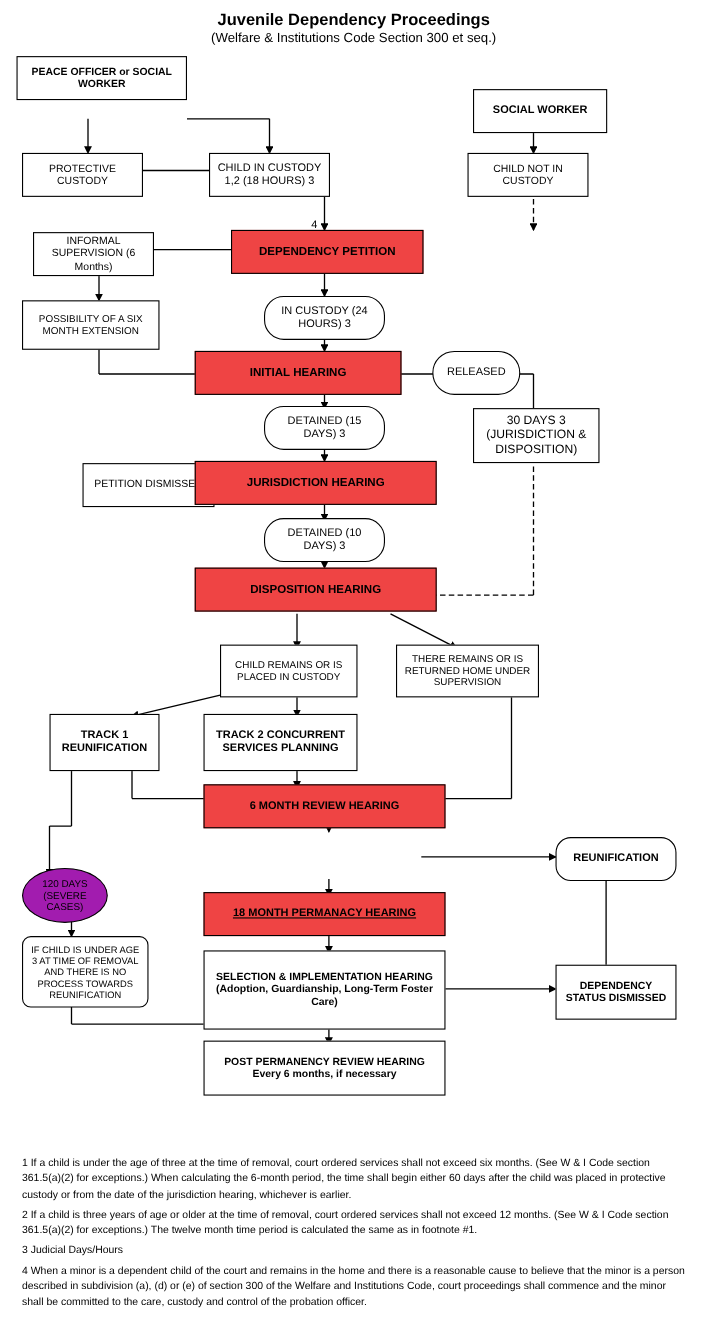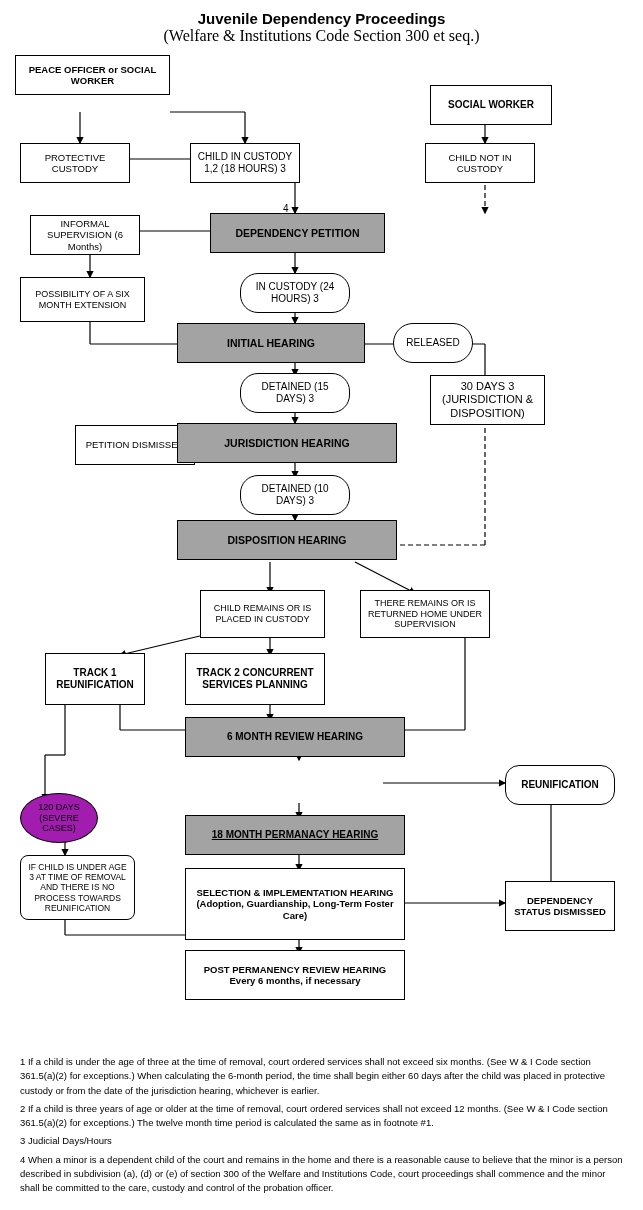--- a/index.html
+++ b/index.html
@@ -17,22 +17,21 @@
     }
     .title-section {
       text-align: center;
       margin-bottom: 10px;
     }
     .main-title {
       font-size: 15px;
       font-weight: bold;
     }
     .sub-title {
-      font-size: 16px;
-      font-family: Liberation Serif, serif;
+      font-size: 12px;
     }
 
     
     .diagram {
       position: relative;
       width: 613px;
       margin: 0 auto;
     }
 
     
@@ -46,21 +45,21 @@
       justify-content: center;
       font-size: 10px;
       font-weight: normal;
       line-height: 1.2;
       padding: 19px 5px;
     }
     .box-bold {
       font-weight: bold;
     }
     .box-shaded {
-      background: #a3a3a3;
+      background: #ef4444;
       font-weight: bold;
       font-size: 10.5px;
       text-align: right;
     }
     .box-rounded {
       border-radius: 50%;
       border: 1.5px solid #000;
       background: #a21caf;
       text-align: center;
       display: flex;

